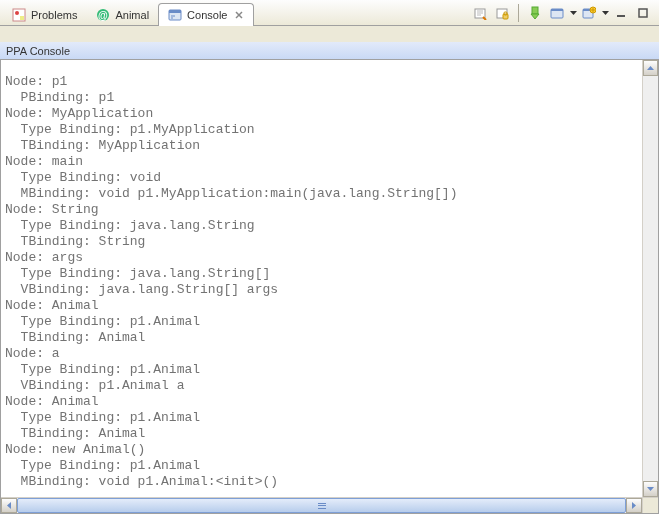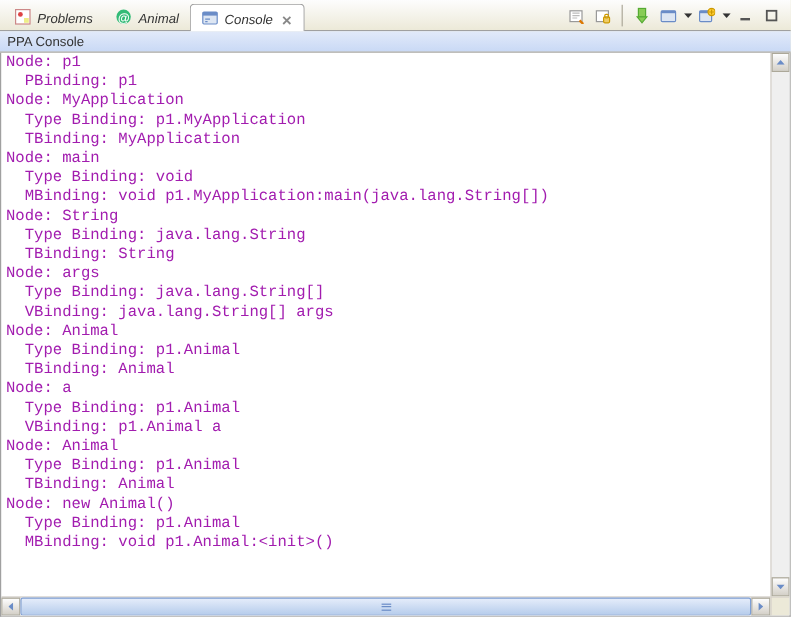--- a/index.html
+++ b/index.html
@@ -21,30 +21,29 @@
     align-items: center;
     padding: 0 2px;
   }
   .tabs {
     display: flex;
     align-items: flex-end;
     height: 100%;
   }
   .tab {
     display: flex;
-    align-items: flex-end;
+    align-items: center;
     padding: 3px 8px;
     border: 1px solid transparent;
     border-bottom: none;
     cursor: pointer;
     gap: 4px;
     height: 22px;
     font-size: 11px;
     color: #333;
-    font-style: italic;
   }
   .tab.active {
     background: #FFFFFF;
     border-color: #A0A0A0;
     border-top-left-radius: 4px;
     border-top-right-radius: 4px;
     position: relative;
     top: 1px;
     height: 23px;
   }
@@ -94,40 +93,41 @@
   }
   .subheader {
     height: 18px;
     background: linear-gradient(to bottom, #E2EAFA 0%, #C9D9F5 100%);
     border-bottom: 1px solid #A0A0A0;
     display: flex;
     align-items: center;
     padding: 0 6px;
     font-size: 11px;
     color: #333;
+    margin-top: 16px;
   }
   .content-wrapper {
     position: relative;
     flex: 1;
     background: #FFFFFF;
     border: 1px solid #A0A0A0;
     border-top: none;
     display: flex;
     flex-direction: column;
     overflow: hidden;
   }
   .content {
     flex: 1;
     overflow: hidden;
-    padding: 0 4px;
+    padding: 14px 4px;
     font-family: 'Courier New', monospace;
     font-size: 13px;
     line-height: 16px;
     white-space: pre;
-    color: #a21caf;
+    color: #737373;
   }
   .scrollbar-v {
     position: absolute;
     right: 0;
     top: 0;
     bottom: 16px;
     width: 16px;
     background: #EFEFEF;
     border-left: 1px solid #D4D0C8;
     display: flex;

